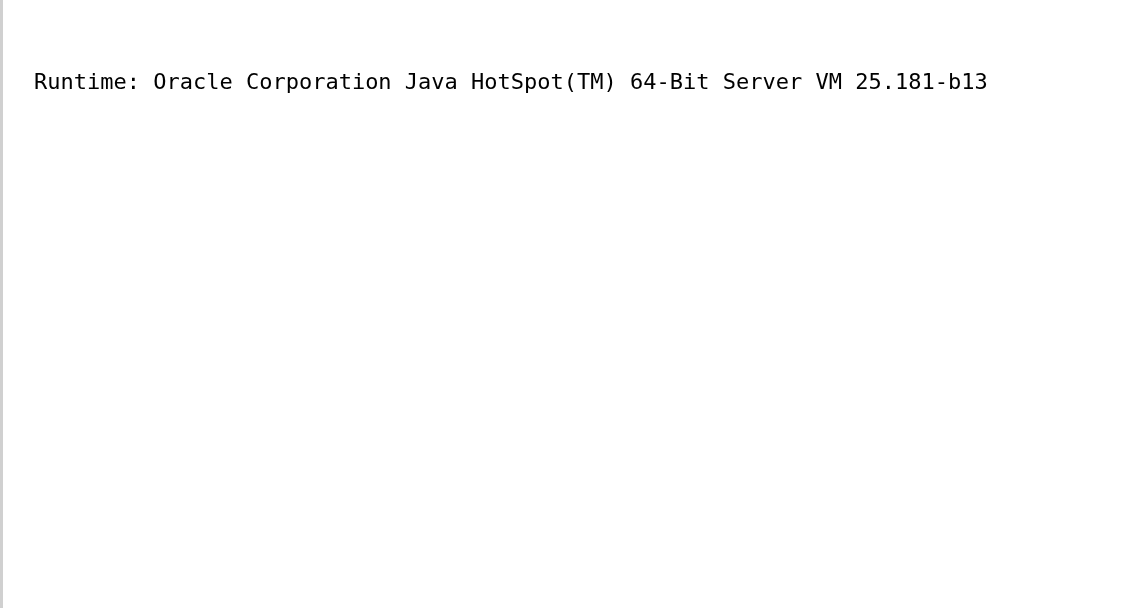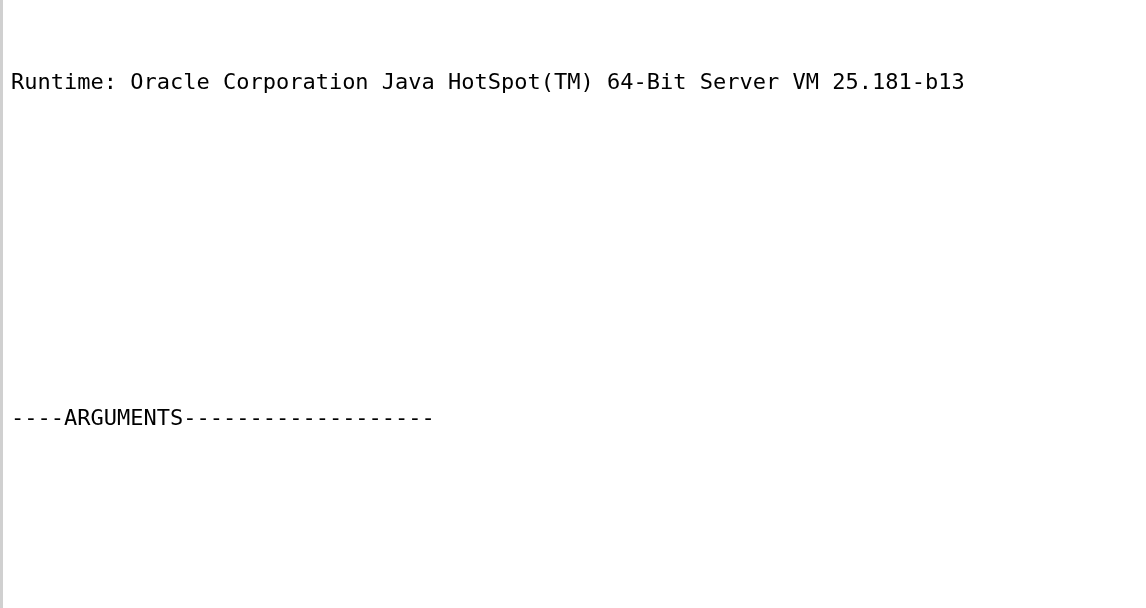--- a/index.html
+++ b/index.html
@@ -19,31 +19,31 @@
     font-size: 22px;
     line-height: 28px;
     color: #000000;
     white-space: pre-wrap;
     word-break: break-all;
     padding: 12px 8px 8px 8px;
   }
   .line {
     display: block;
     min-height: 28px;
+    margin-left: 23px;
   }
 </style>
 </head>
 <body>
 
 <div class="terminal">
   <span class="line">Runtime: Oracle Corporation Java HotSpot(TM) 64-Bit Server VM 25.181-b13</span>
   <span class="line"></span>
   <span class="line"></span>
   <span class="line"></span>
-  <span class="line">----ARGUMENTS-------------------</span>
   <span class="line"></span>
   
   
   
   
   
   
   
   
   

